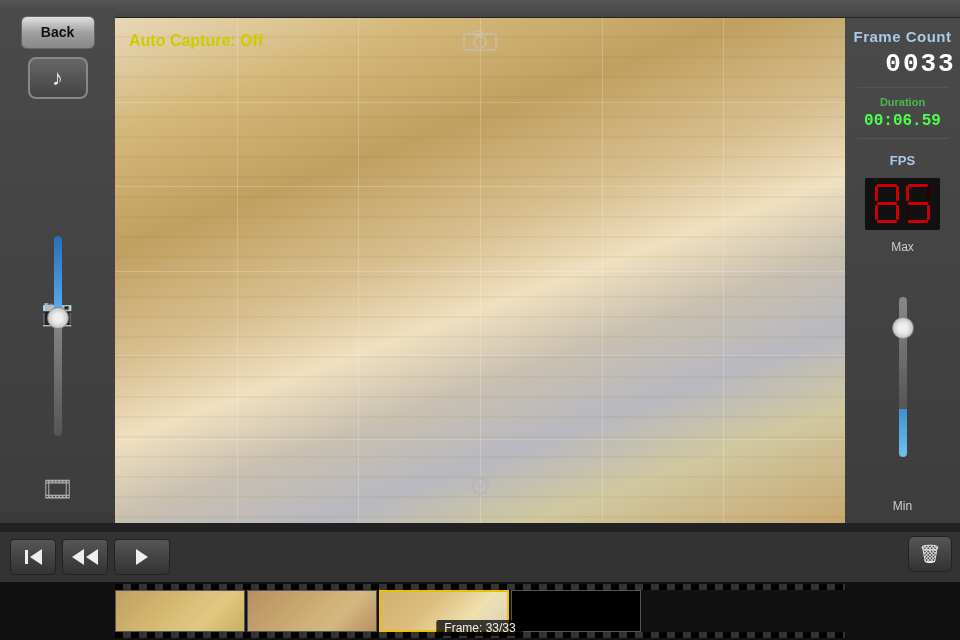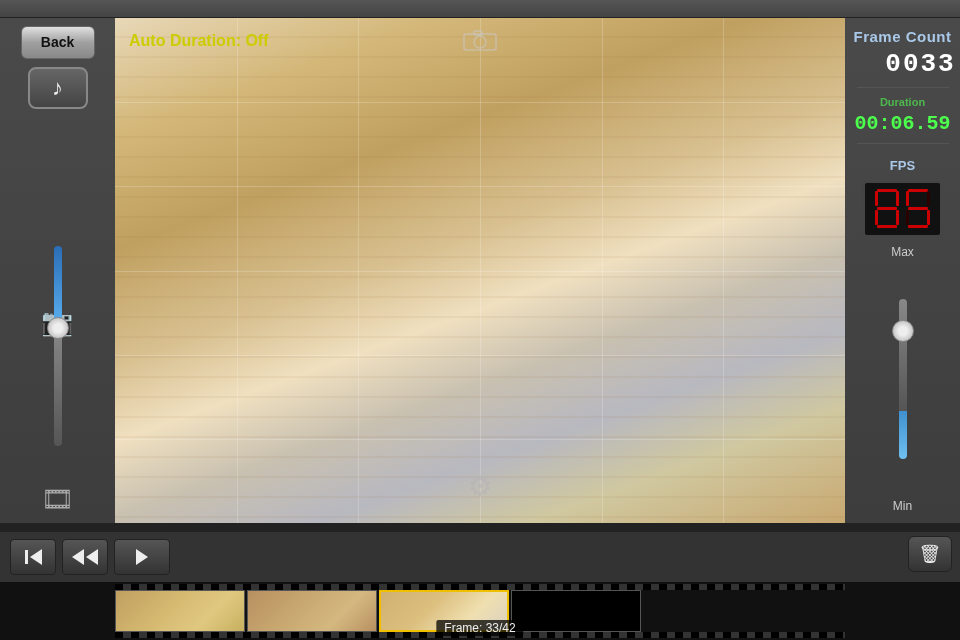--- a/index.html
+++ b/index.html
@@ -17,21 +17,21 @@
       position: absolute;
       top: 0; left: 0; right: 0;
       height: 18px;
       background: linear-gradient(180deg, #555 0%, #444 100%);
       border-bottom: 1px solid #222;
     }
 
     
     .left-panel {
       position: absolute;
-      top: 18px;
+      top: 8px;
       left: 0;
       width: 115px;
       height: 505px;
       background: linear-gradient(180deg, #4a4a4a 0%, #3d3d3d 100%);
       display: flex;
       flex-direction: column;
       align-items: center;
       padding: 8px 0;
       gap: 8px;
     }
@@ -155,21 +155,21 @@
 
     .label-duration {
       color: #4db84d;
       font-size: 11px;
       font-weight: bold;
       text-align: center;
     }
 
     .value-duration {
       color: #4dff4d;
-      font-size: 20px;
+      font-size: 16px;
       font-weight: bold;
       font-family: 'Courier New', monospace;
       text-align: center;
     }
 
     .label-fps {
       color: #aac8e8;
       font-size: 13px;
       font-weight: bold;
       text-align: center;
@@ -553,21 +553,21 @@
       <div class="grid-line-h" style="top:50%"></div>
       <div class="grid-line-h" style="top:66.66%"></div>
       <div class="grid-line-h" style="top:83.33%"></div>
       <div class="grid-line-v" style="left:16.66%"></div>
       <div class="grid-line-v" style="left:33.33%"></div>
       <div class="grid-line-v" style="left:50%"></div>
       <div class="grid-line-v" style="left:66.66%"></div>
       <div class="grid-line-v" style="left:83.33%"></div>
     </div>
 
-    <span class="auto-capture-label">Auto Duration: Off</span>
+    <span class="auto-capture-label">Auto Capture: Off</span>
 
     <div class="camera-center-icon">
       <svg width="36" height="24" viewBox="0 0 36 24">
         <rect x="2" y="6" width="32" height="16" rx="2" fill="none" stroke="rgba(200,200,200,0.6)" stroke-width="1.5"></rect>
         <circle cx="18" cy="14" r="6" fill="none" stroke="rgba(200,200,200,0.6)" stroke-width="1.5"></circle>
         <rect x="12" y="3" width="8" height="4" rx="1" fill="none" stroke="rgba(200,200,200,0.6)" stroke-width="1.5"></rect>
       </svg>
     </div>
 
     <span class="gear-icon">⚙</span>
@@ -629,17 +629,17 @@
       </div>
       <div class="film-thumb thumb-2">
         <div class="film-thumb-inner" style="background:linear-gradient(135deg,#b89060 0%,#c8a870 40%,#d4b880 70%,#b89060 100%);"></div>
       </div>
       <div class="film-thumb thumb-3 active">
         <div class="film-thumb-inner" style="background:linear-gradient(135deg,#d0b070 0%,#dcc080 40%,#f0e0b0 70%,#d8d0c0 100%);"></div>
       </div>
       <div class="film-thumb thumb-empty"></div>
 
       <div class="frame-overlay">
-        <span>Frame: 33/42</span>
+        <span>Frame: 33/33</span>
       </div>
     </div>
   </div>
 </div>
 
 </body></html>

